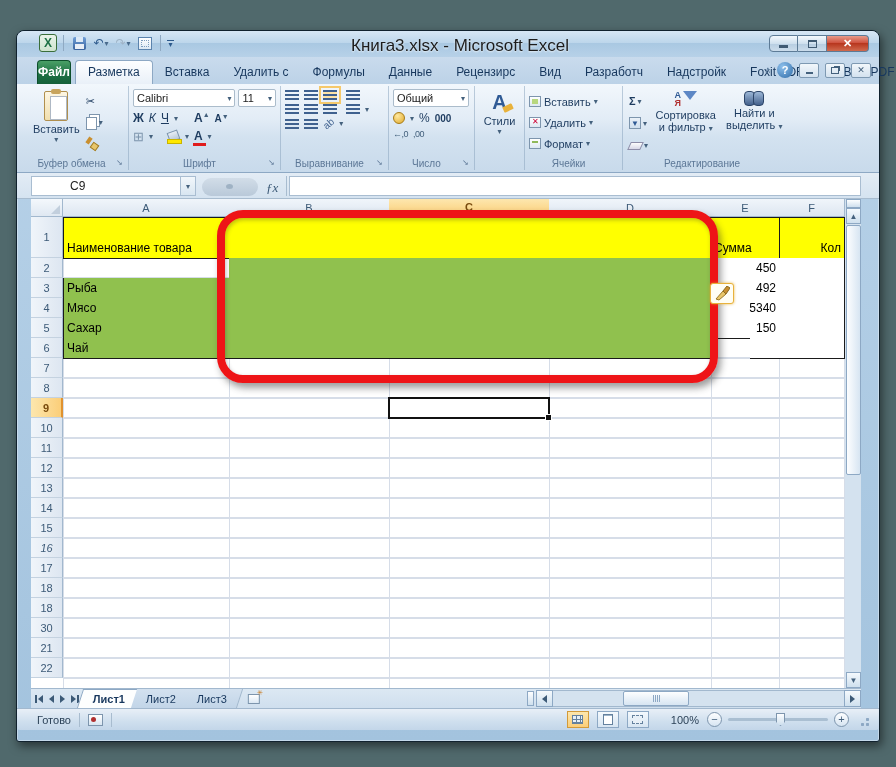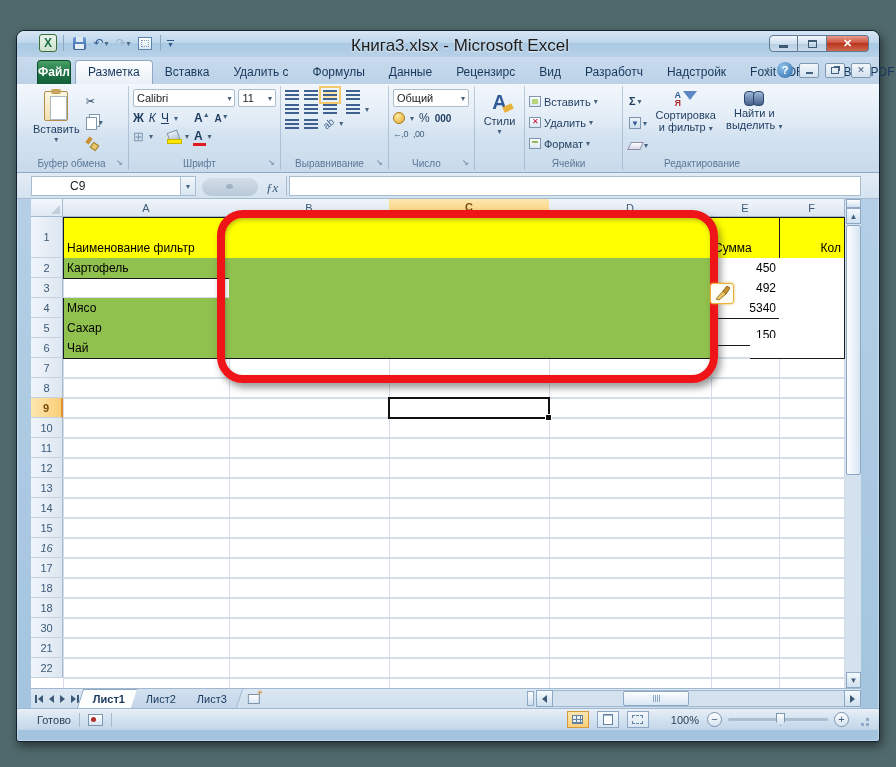--- a/index.html
+++ b/index.html
@@ -535,48 +535,48 @@
       <div class="rowhdr" style="left: 0px; top: 279px; width: 32px; height: 20px; position: absolute;">13</div>
       <div class="rowhdr" style="left: 0px; top: 299px; width: 32px; height: 20px; position: absolute;">14</div>
       <div class="rowhdr" style="left: 0px; top: 319px; width: 32px; height: 20px; position: absolute;">15</div>
       <div class="rowhdr" style="left: 0px; top: 339px; width: 32px; height: 20px; position: absolute; font-style: italic;">16</div>
       <div class="rowhdr" style="left: 0px; top: 359px; width: 32px; height: 20px; position: absolute;">17</div>
       <div class="rowhdr" style="left: 0px; top: 379px; width: 32px; height: 20px; position: absolute;">18</div>
       <div class="rowhdr" style="left: 0px; top: 399px; width: 32px; height: 20px; position: absolute;">18</div>
       <div class="rowhdr" style="left: 0px; top: 419px; width: 32px; height: 20px; position: absolute;">30</div>
       <div class="rowhdr" style="left: 0px; top: 439px; width: 32px; height: 20px; position: absolute;">21</div>
       <div class="rowhdr" style="left: 0px; top: 459px; width: 32px; height: 20px; position: absolute;">22</div>
-      <div class="cell top bottomv leftb" style="left: 32px; top: 18px; width: 167px; height: 42px; position: absolute; background: rgb(255, 255, 0); z-index: 2;">Наименование фильтр</div>
+      <div class="cell top bottomv leftb" style="left: 32px; top: 18px; width: 167px; height: 42px; position: absolute; background: rgb(255, 255, 0); z-index: 2;">Наименование товара</div>
       <div class="cell top bottomv" style="left: 198px; top: 18px; width: 161px; height: 42px; position: absolute; background: rgb(255, 255, 0); z-index: 2;"></div>
       <div class="cell top bottomv" style="left: 358px; top: 18px; width: 161px; height: 42px; position: absolute; background: rgb(255, 255, 0); z-index: 2;"></div>
       <div class="cell top bottomv" style="left: 518px; top: 18px; width: 163px; height: 42px; position: absolute; background: rgb(255, 255, 0); z-index: 2;"></div>
       <div class="cell top bottomv alignr" style="left: 748px; top: 18px; width: 66px; height: 42px; position: absolute; background: rgb(255, 255, 0); z-index: 2;">Кол</div>
       <div class="cell top bottomv" style="left: 680px; top: 18px; width: 69px; height: 42px; position: absolute; background: rgb(255, 255, 0); z-index: 2;">Сумма</div>
-      <div class="cell leftb" style="left: 32px; top: 59px; width: 167px; height: 21px; position: absolute; background: rgb(144, 193, 78); z-index: 2;">Картофель</div>
       <div class="cell" style="left: 198px; top: 59px; width: 161px; height: 21px; position: absolute; background: rgb(144, 193, 78); z-index: 2;"></div>
       <div class="cell" style="left: 358px; top: 59px; width: 161px; height: 21px; position: absolute; background: rgb(144, 193, 78); z-index: 2;"></div>
       <div class="cell" style="left: 518px; top: 59px; width: 163px; height: 21px; position: absolute; background: rgb(144, 193, 78); z-index: 2;"></div>
       <div class="cell alignr" style="left: 680px; top: 59px; width: 69px; height: 21px; position: absolute; background: rgb(255, 255, 255); z-index: 2;">450</div>
       <div class="cell" style="left: 748px; top: 59px; width: 66px; height: 21px; position: absolute; background: rgb(255, 255, 255); z-index: 2;"></div>
+      <div class="cell leftb" style="left: 32px; top: 79px; width: 167px; height: 21px; position: absolute; background: rgb(144, 193, 78); z-index: 2;">Рыба</div>
       <div class="cell" style="left: 198px; top: 79px; width: 161px; height: 21px; position: absolute; background: rgb(144, 193, 78); z-index: 2;"></div>
       <div class="cell" style="left: 358px; top: 79px; width: 161px; height: 21px; position: absolute; background: rgb(144, 193, 78); z-index: 2;"></div>
       <div class="cell" style="left: 518px; top: 79px; width: 163px; height: 21px; position: absolute; background: rgb(144, 193, 78); z-index: 2;"></div>
       <div class="cell alignr" style="left: 680px; top: 79px; width: 69px; height: 21px; position: absolute; background: rgb(255, 255, 255); z-index: 2;">492</div>
       <div class="cell" style="left: 748px; top: 79px; width: 66px; height: 21px; position: absolute; background: rgb(255, 255, 255); z-index: 2;"></div>
       <div class="cell leftb" style="left: 32px; top: 99px; width: 167px; height: 21px; position: absolute; background: rgb(144, 193, 78); z-index: 2;">Мясо</div>
       <div class="cell" style="left: 198px; top: 99px; width: 161px; height: 21px; position: absolute; background: rgb(144, 193, 78); z-index: 2;"></div>
       <div class="cell" style="left: 358px; top: 99px; width: 161px; height: 21px; position: absolute; background: rgb(144, 193, 78); z-index: 2;"></div>
       <div class="cell" style="left: 518px; top: 99px; width: 163px; height: 21px; position: absolute; background: rgb(144, 193, 78); z-index: 2;"></div>
       <div class="cell alignr" style="left: 680px; top: 99px; width: 69px; height: 21px; position: absolute; background: rgb(255, 255, 255); z-index: 2;">5340</div>
       <div class="cell" style="left: 748px; top: 99px; width: 66px; height: 21px; position: absolute; background: rgb(255, 255, 255); z-index: 2;"></div>
       <div class="cell leftb" style="left: 32px; top: 119px; width: 167px; height: 21px; position: absolute; background: rgb(144, 193, 78); z-index: 2;">Сахар</div>
       <div class="cell" style="left: 198px; top: 119px; width: 161px; height: 21px; position: absolute; background: rgb(144, 193, 78); z-index: 2;"></div>
       <div class="cell" style="left: 358px; top: 119px; width: 161px; height: 21px; position: absolute; background: rgb(144, 193, 78); z-index: 2;"></div>
       <div class="cell" style="left: 518px; top: 119px; width: 163px; height: 21px; position: absolute; background: rgb(144, 193, 78); z-index: 2;"></div>
-      <div class="cell alignr" style="left: 680px; top: 126px; width: 69px; height: 21px; position: absolute; background: rgb(255, 255, 255); z-index: 2;">150</div>
+      <div class="cell alignr" style="left: 680px; top: 119px; width: 69px; height: 21px; position: absolute; background: rgb(255, 255, 255); z-index: 2;">150</div>
       <div class="cell" style="left: 748px; top: 119px; width: 66px; height: 21px; position: absolute; background: rgb(255, 255, 255); z-index: 2;"></div>
       <div class="cell leftb" style="left: 32px; top: 139px; width: 167px; height: 21px; position: absolute; background: rgb(144, 193, 78); z-index: 2;">Чай</div>
       <div class="cell" style="left: 198px; top: 139px; width: 161px; height: 21px; position: absolute; background: rgb(144, 193, 78); z-index: 2;"></div>
       <div class="cell" style="left: 358px; top: 139px; width: 161px; height: 21px; position: absolute; background: rgb(144, 193, 78); z-index: 2;"></div>
       <div class="cell" style="left: 518px; top: 139px; width: 163px; height: 21px; position: absolute; background: rgb(144, 193, 78); z-index: 2;"></div>
       <div class="cell alignr" style="left: 697px; top: 139px; width: 69px; height: 21px; position: absolute; background: rgb(255, 255, 255); z-index: 2; margin-left: 22px;">300</div>
       <div class="cell" style="left: 748px; top: 139px; width: 66px; height: 21px; position: absolute; background: rgb(255, 255, 255); z-index: 2;"></div>
       <div class="selectionbox" style="left: 357px; top: 198px; width: 162px; height: 22px; position: absolute; z-index: 5;"></div>
       <div class="redbox" style="left: 186px; top: 11px; width: 501px; height: 173px; position: absolute; z-index: 10; border-color: rgb(238, 20, 23);"></div>
       <div class="brushcur" style="left: 679px; top: 84px; width: 24px; height: 21px; position: absolute;">

